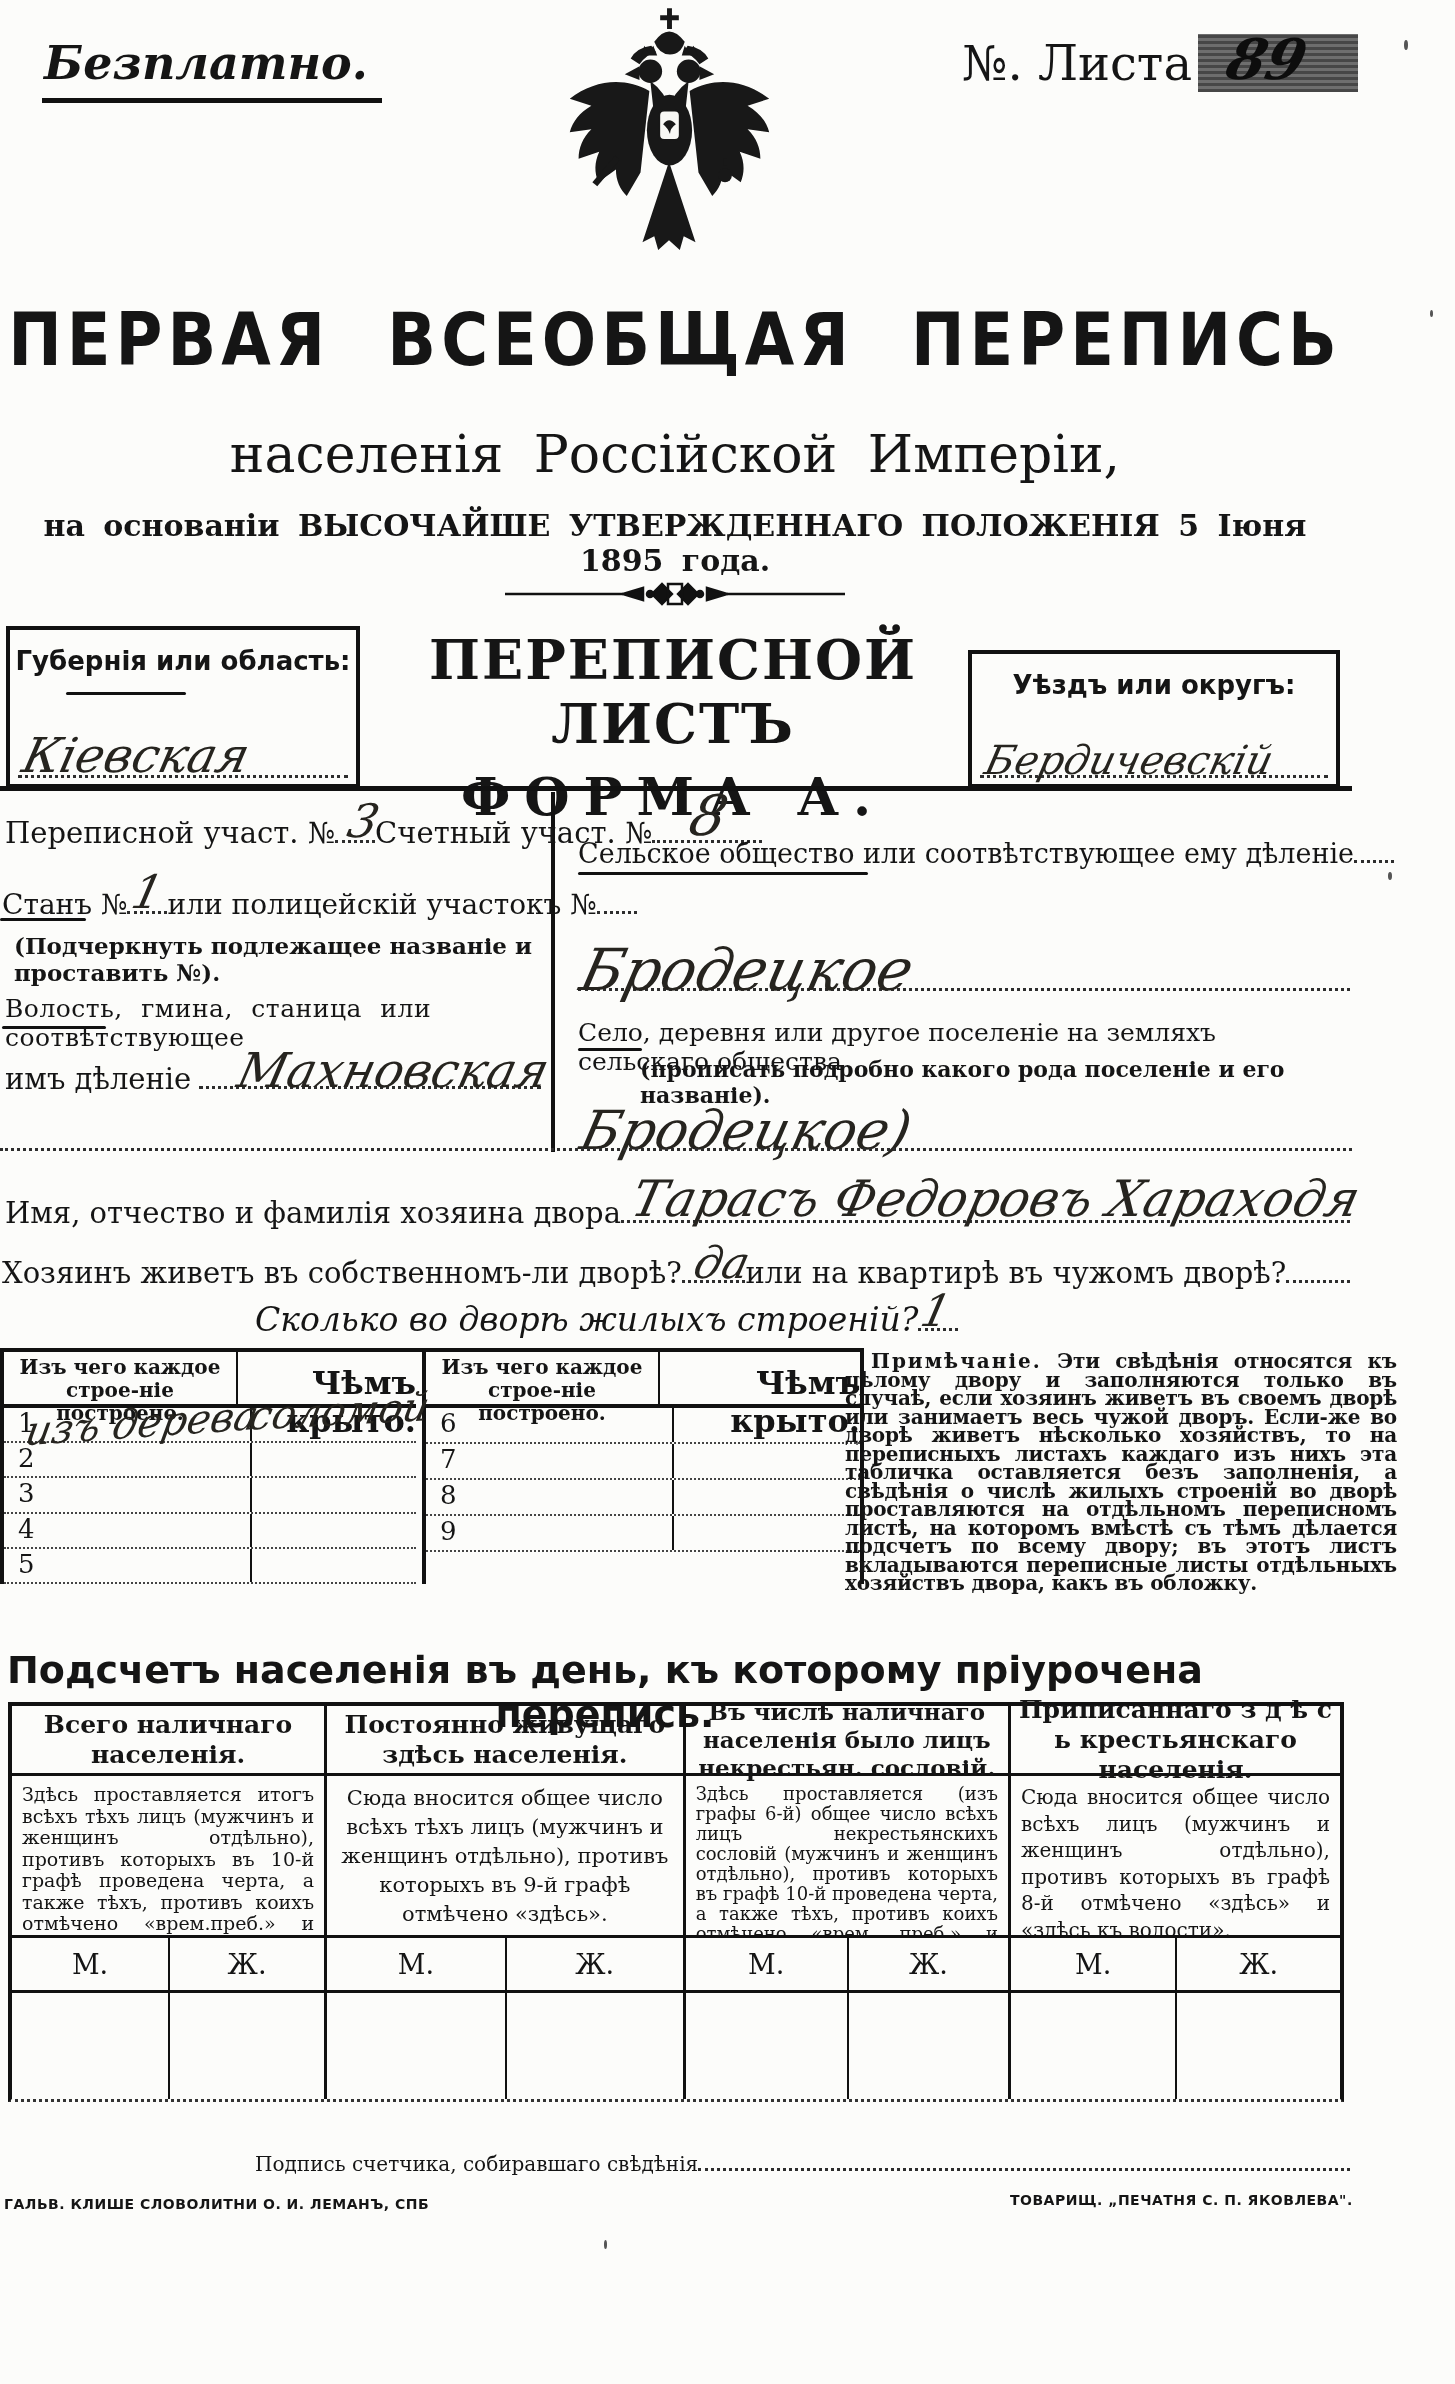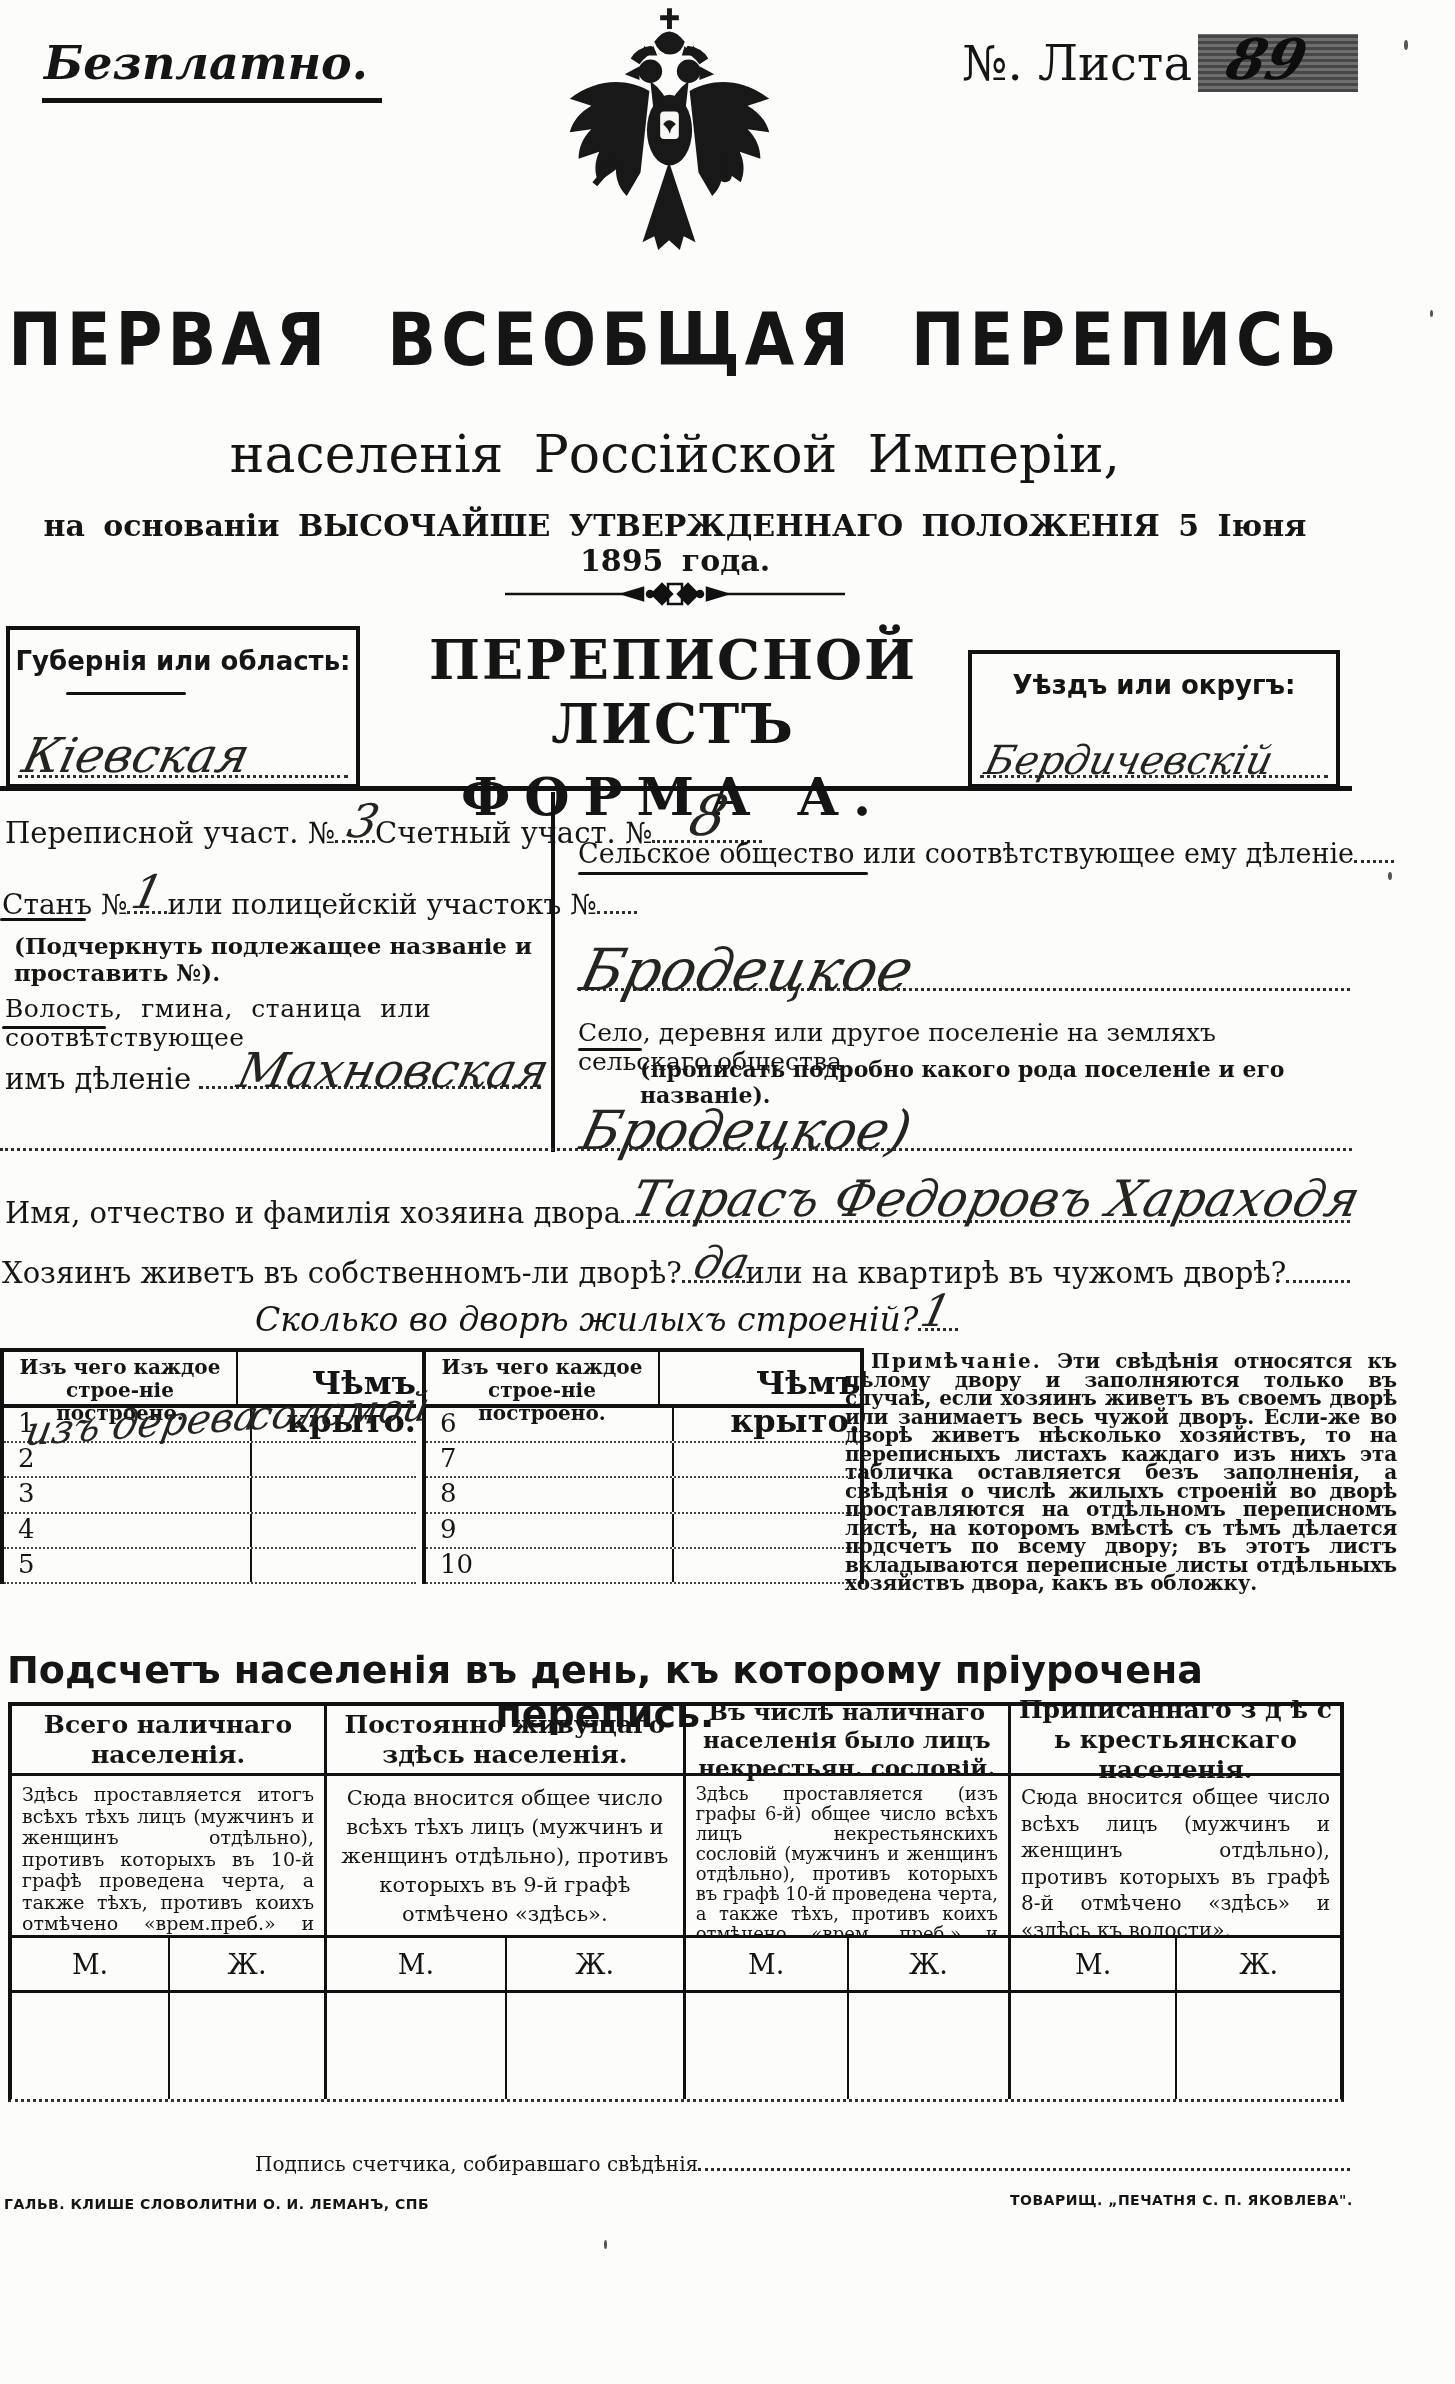--- a/index.html
+++ b/index.html
@@ -322,24 +322,20 @@
         <div class="bcell"></div>
       </div>
       <div class="brow">
         <div class="bnum">8</div>
         <div class="bcell"></div>
       </div>
       <div class="brow">
         <div class="bnum">9</div>
         <div class="bcell"></div>
       </div>
-      <div class="brow">
-        <div class="bnum">10</div>
-        <div class="bcell"></div>
-      </div>
     </div>
   </div>
   <span class="hw bhw bhw-built abs">изъ дерева</span>
   <span class="hw bhw bhw-roof abs">соломой</span>
 
   <div class="abs note"><b>Примѣчаніе.</b><span> Эти свѣдѣнія относятся къ цѣлому двору и заполняются только въ случаѣ, если хозяинъ живетъ въ своемъ дворѣ или занимаетъ весь чужой дворъ. Если-же во дворѣ живетъ нѣсколько хозяйствъ, то на переписныхъ листахъ каждаго изъ нихъ эта табличка оставляется безъ заполненія, а свѣдѣнія о числѣ жилыхъ строеній во дворѣ проставляются на отдѣльномъ переписномъ листѣ, на которомъ вмѣстѣ съ тѣмъ дѣлается подсчетъ по всему двору; въ этотъ листъ вкладываются переписные листы отдѣльныхъ хозяйствъ двора, какъ въ обложку.</span></div>
 
   <h2 class="abs tally-title">Подсчетъ населенія въ день, къ которому пріурочена перепись.</h2>
 
   <div class="abs ttable">

